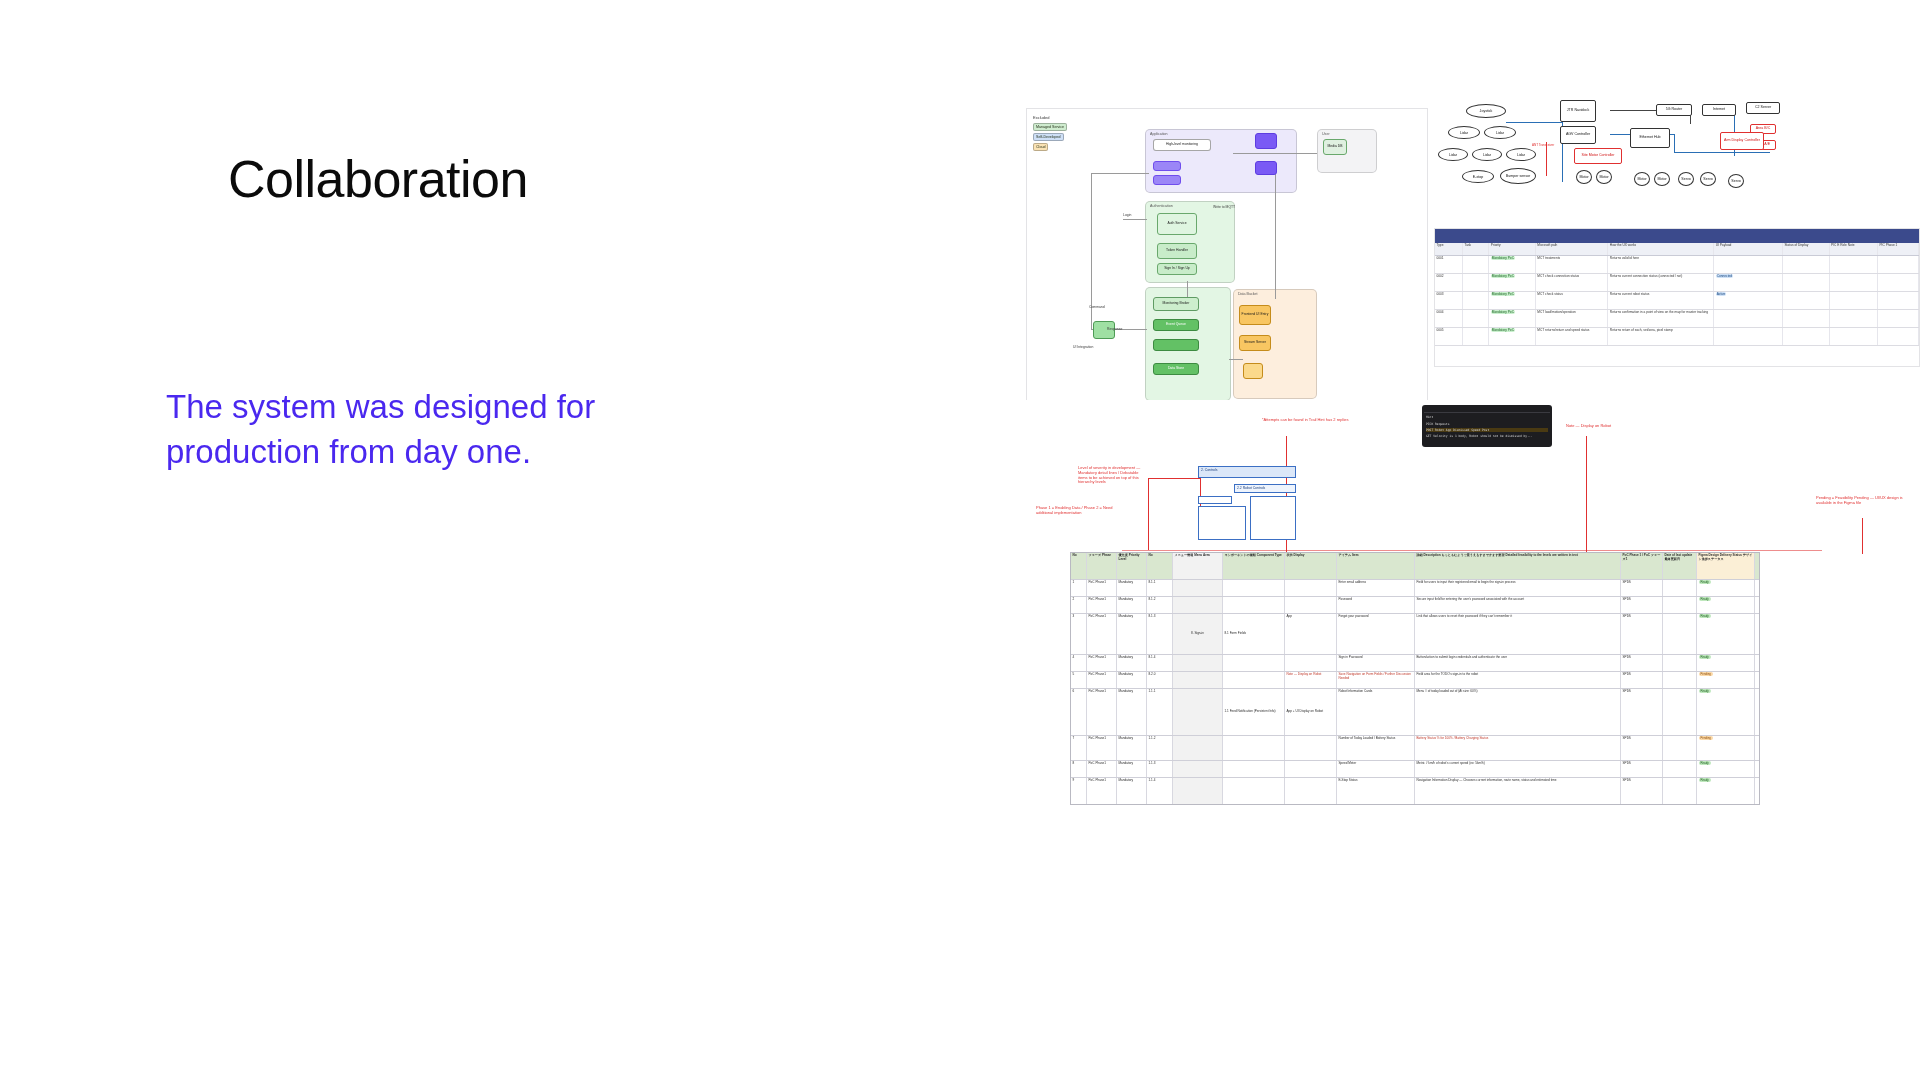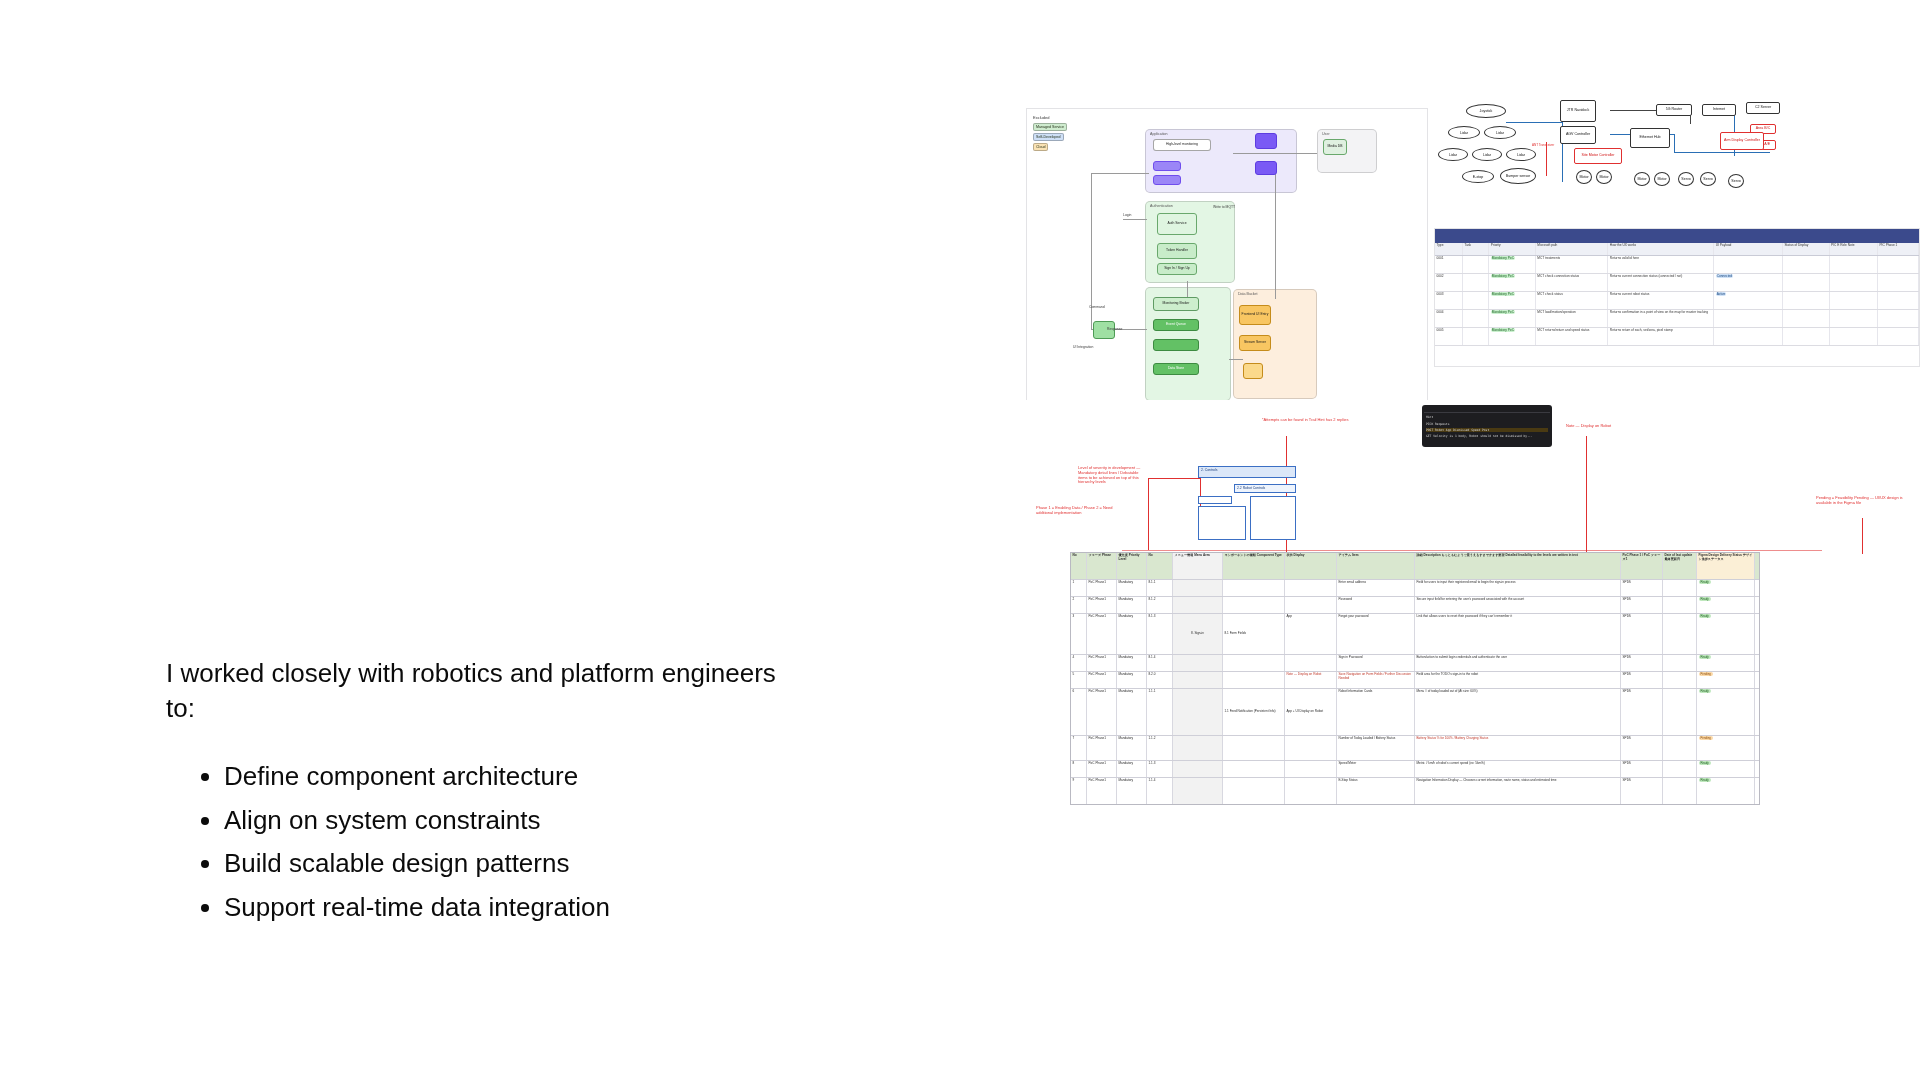--- a/index.html
+++ b/index.html
@@ -152,31 +152,25 @@
   .term-win .bar { height: 5px; border-bottom: 0.5px solid #3a3a40; margin: -2px -2px 2px -2px; }
   .blue-box {
     position: absolute; border: 0.8px solid #3b6fc4; background: #eef4fd;
     font-size: 3.4px; color: #1c3f7c; box-sizing: border-box; padding: 1px 2px;
   }
 </style>
 </head>
 <body>
 
 <div class="left-col">
-  <h1 class="slide-title"></h1>
-
-
-  <p class="body-intro">I worked closely with robotics and platform engineers to:</p>
-
-  <ul class="bullets">
-    <li>Define component architecture</li>
-    <li>Align on system constraints</li>
-    <li>Build scalable design patterns</li>
-    <li>Support real-time data integration</li>
-  </ul>
+  <h1 class="slide-title"><span class="ln2">Collaboration</span></h1>
+
+  <p class="lede">The system was designed for production from day one.</p>
+
+
 </div>
 
 <div class="right-panel">
 
   <div class="shot shot-border" id="shot-flow">
     <div class="flow-canvas">
       <div class="flow-label" style="left:6px;top:6px;">Excluded</div>
       <div class="chip" style="left:6px;top:14px;background:#cfeccf;">Managed Service</div>
       <div class="chip" style="left:6px;top:24px;background:#cfe0f7;">Self-Developed</div>
       <div class="chip" style="left:6px;top:34px;background:#fbe3b4;">Cloud</div>

